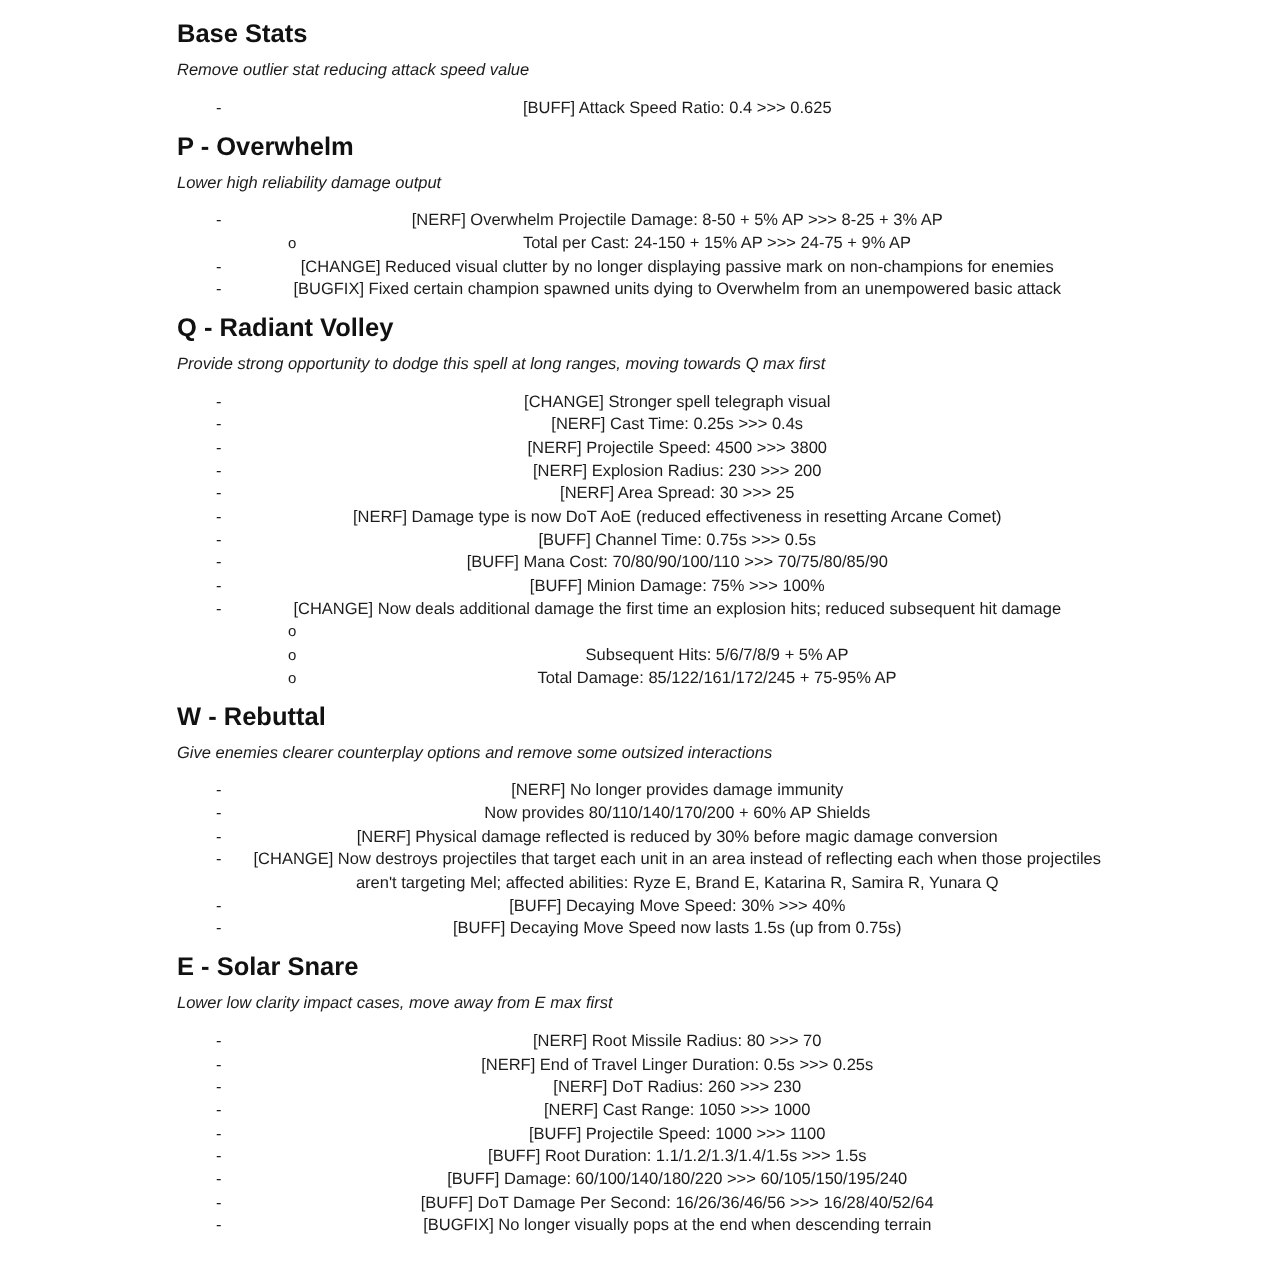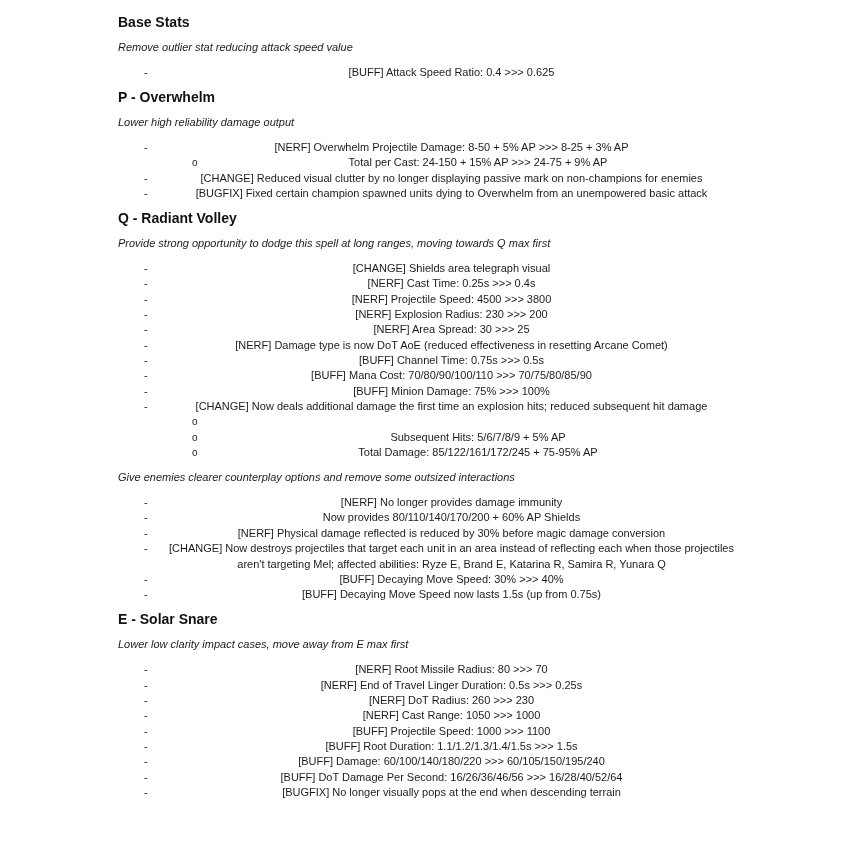--- a/index.html
+++ b/index.html
@@ -17,21 +17,21 @@
   }
   .content {
     position: absolute;
     left: 118px;
     top: 15px;
     width: 622px;
     font-size: 11px;
   }
   .heading {
     font-weight: bold;
-    font-size: 14px;
+    font-size: 17px;
     line-height: 15.3px;
     margin: 0 0 9.7px 0;
     color: #111111;
   }
   .note {
     line-height: 15.3px;
     margin: 0 0 9.7px 0;
     font-style: italic;
   }
   .note.italic {
@@ -97,21 +97,21 @@
         <div class="bullet l1">
           <span class="marker">-</span>
           <span class="btext">[BUGFIX] Fixed certain champion spawned units dying to Overwhelm from an unempowered basic attack</span>
         </div>
       </div>
       <div class="heading">Q - Radiant Volley</div>
       <div class="note italic">Provide strong opportunity to dodge this spell at long ranges, moving towards Q max first</div>
       <div class="bullets">
         <div class="bullet l1">
           <span class="marker">-</span>
-          <span class="btext">[CHANGE] Shields area telegraph visual</span>
+          <span class="btext">[CHANGE] Stronger spell telegraph visual</span>
         </div>
         <div class="bullet l1">
           <span class="marker">-</span>
           <span class="btext">[NERF] Cast Time: 0.25s &gt;&gt;&gt; 0.4s</span>
         </div>
         <div class="bullet l1">
           <span class="marker">-</span>
           <span class="btext">[NERF] Projectile Speed: 4500 &gt;&gt;&gt; 3800</span>
         </div>
         <div class="bullet l1">
@@ -147,20 +147,21 @@
         </div>
         <div class="bullet l2">
           <span class="marker">o</span>
           <span class="btext">Subsequent Hits: 5/6/7/8/9 + 5% AP</span>
         </div>
         <div class="bullet l2">
           <span class="marker">o</span>
           <span class="btext">Total Damage: 85/122/161/172/245 + 75-95% AP</span>
         </div>
       </div>
+      <div class="heading">W - Rebuttal</div>
       <div class="note italic">Give enemies clearer counterplay options and remove some outsized interactions</div>
       <div class="bullets">
         <div class="bullet l1">
           <span class="marker">-</span>
           <span class="btext">[NERF] No longer provides damage immunity</span>
         </div>
         <div class="bullet l1">
           <span class="marker">-</span>
           <span class="btext">Now provides 80/110/140/170/200 + 60% AP Shields</span>
         </div>

